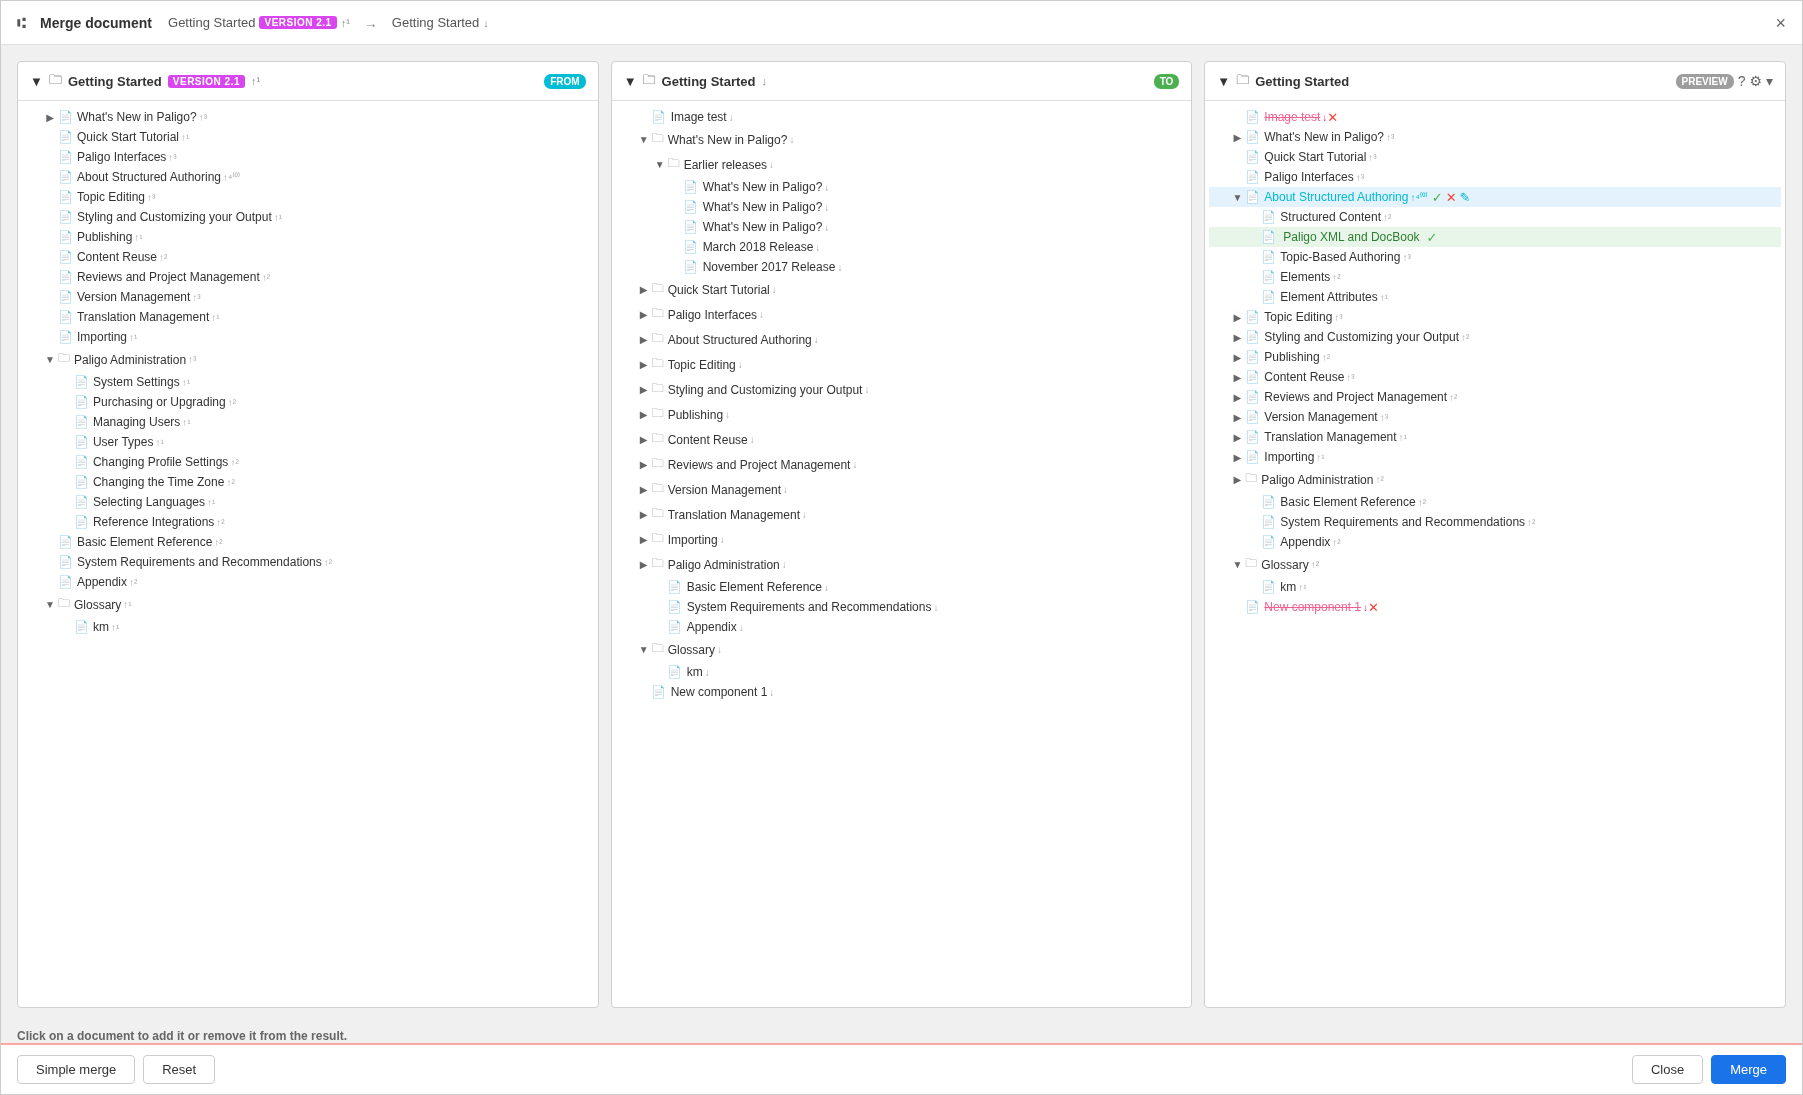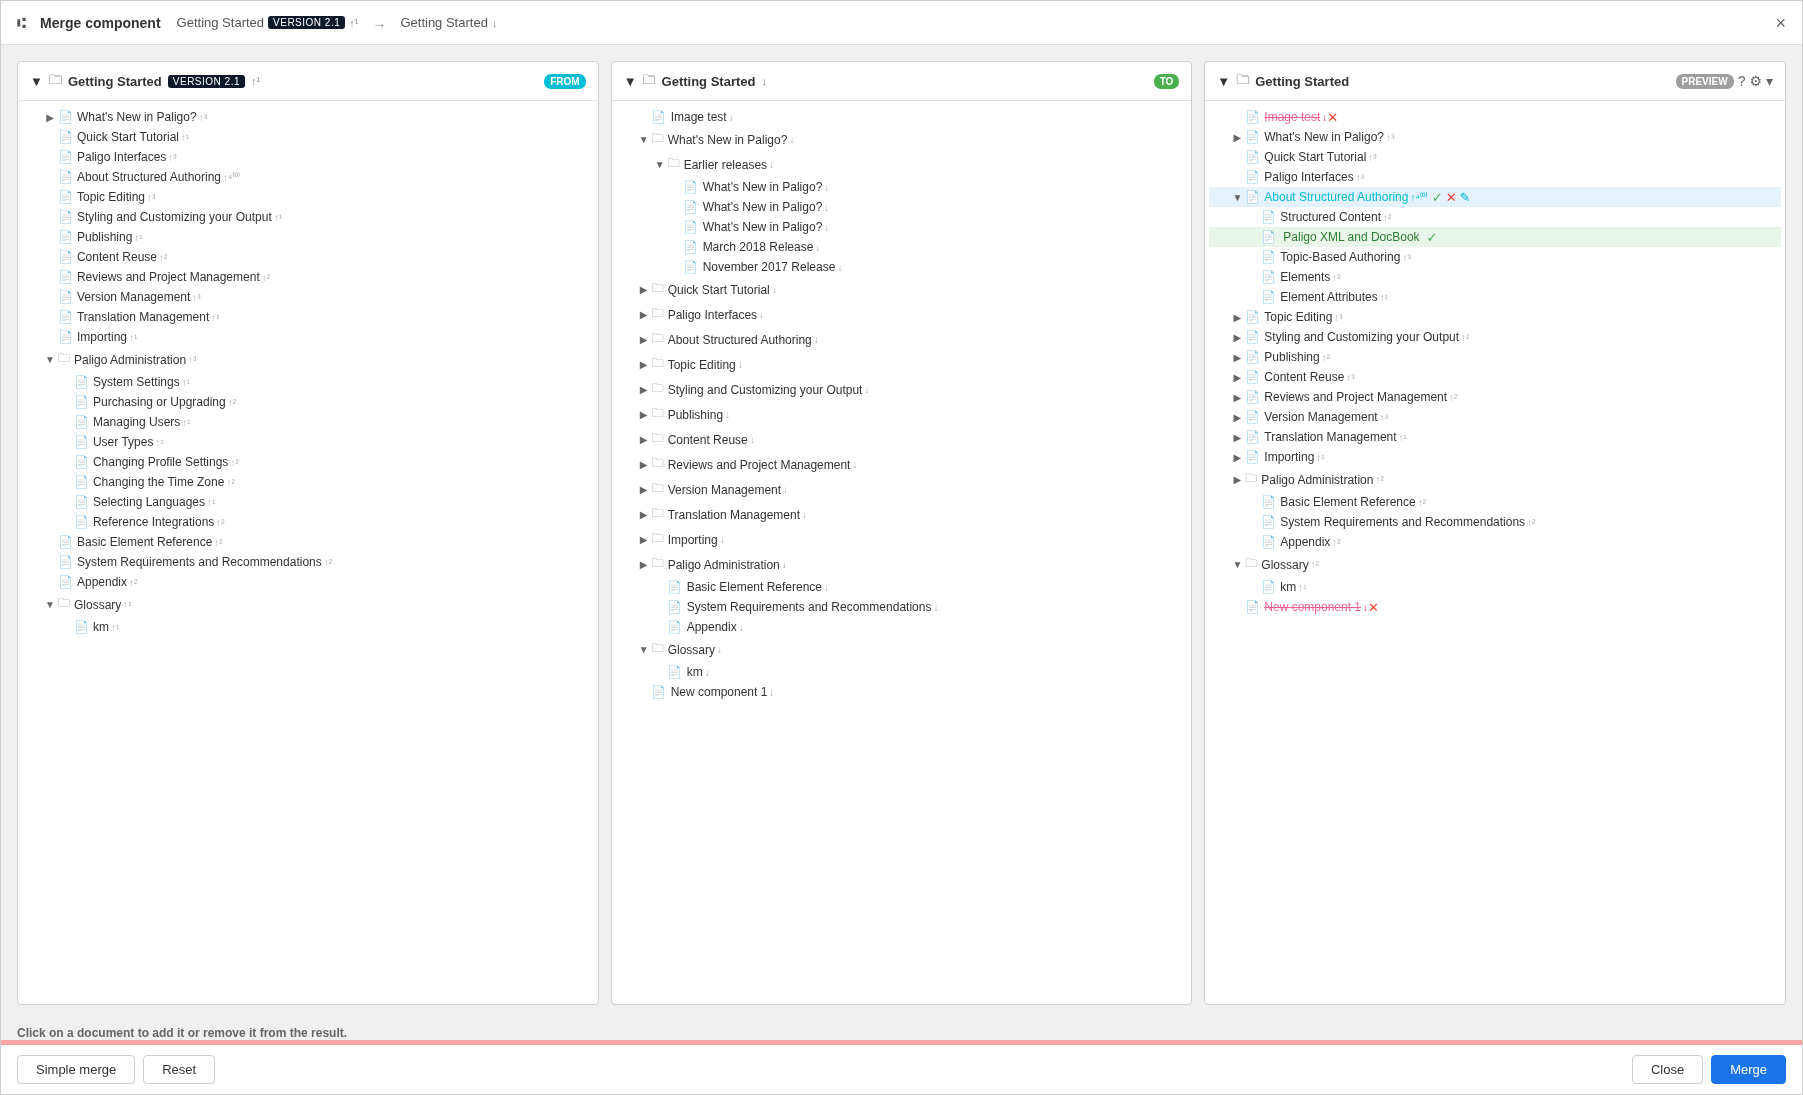--- a/index.html
+++ b/index.html
@@ -4,21 +4,21 @@
   <style>
     * { box-sizing: border-box; margin: 0; padding: 0; }
     body { font-family: -apple-system, BlinkMacSystemFont, 'Segoe UI', Arial, sans-serif; font-size: 13px; color: #333; background: #f5f5f5; height: 1095px; overflow: hidden; }
 
     .dialog-overlay { background: #fff; width: 1803px; height: 1095px; display: flex; flex-direction: column; border: 1px solid #ccc; box-shadow: 0 4px 24px rgba(0,0,0,0.18); }
 
     .dialog-header { display: flex; align-items: center; padding: 10px 16px; border-bottom: 1px solid #e0e0e0; background: #fff; gap: 10px; height: 44px; }
     .dialog-header .merge-icon { color: #555; font-size: 15px; margin-right: 4px; }
     .dialog-header .title { font-weight: 600; font-size: 14px; margin-right: 6px; }
     .breadcrumb-item { font-size: 13px; color: #555; display: flex; align-items: center; gap: 4px; }
-    .version-badge { background: #0f172a; color: #fff; font-size: 10px; font-weight: 400; padding: 1px 5px; border-radius: 3px; letter-spacing: 0.5px; }
+    .version-badge { background: #d946ef; color: #fff; font-size: 10px; font-weight: 700; padding: 1px 5px; border-radius: 3px; letter-spacing: 0.5px; }
     .v-badge { color: #888; font-size: 11px; }
     .arrow { color: #888; font-size: 14px; margin: 0 4px; }
     .close-btn { margin-left: auto; background: none; border: none; font-size: 18px; cursor: pointer; color: #666; line-height: 1; }
 
     .dialog-body { display: flex; flex: 1; overflow: hidden; gap: 0; padding: 16px; gap: 12px; background: #f0f0f0; }
 
     .panel { background: #fff; border: 1px solid #d0d0d0; border-radius: 4px; flex: 1; display: flex; flex-direction: column; overflow: hidden; min-width: 0; }
     .panel-header { display: flex; align-items: center; padding: 8px 12px; border-bottom: 1px solid #e0e0e0; gap: 6px; }
     .panel-title { font-size: 13px; font-weight: 600; color: #333; }
     .panel-badge { font-size: 10px; font-weight: 700; padding: 2px 6px; border-radius: 7px; color: #fff; }
@@ -41,37 +41,37 @@
     .indent-1 { padding-left: 20px; }
     .indent-2 { padding-left: 36px; }
     .indent-3 { padding-left: 52px; }
 
     .action-icons { display: flex; align-items: center; gap: 3px; margin-left: 4px; }
     .action-icon { font-size: 13px; cursor: pointer; }
     .action-icon.green { color: #4caf50; }
     .action-icon.red { color: #f44336; }
     .action-icon.cyan { color: #00bcd4; }
 
-    .dialog-footer { padding: 10px 16px; border-top: 5px solid #fca5a5; background: #fff; display: flex; align-items: center; gap: 8px; }
+    .dialog-footer { padding: 10px 16px; border-top: 2px solid #fca5a5; background: #fff; display: flex; align-items: center; gap: 8px; }
     .hint-text { font-size: 12px; color: #666; flex: 1; margin-top: 0; }
     .btn { padding: 6px 18px; border-radius: 4px; border: 1px solid #ccc; font-size: 13px; cursor: pointer; background: #fff; color: #333; }
     .btn.primary { background: #1a73e8; color: #fff; border-color: #1a73e8; }
     .footer-right { display: flex; gap: 8px; }
 
     .settings-icons { display: flex; align-items: center; gap: 4px; margin-left: auto; }
     .settings-icon { color: #666; font-size: 14px; cursor: pointer; }
   </style>
 </head>
 <body>
 
 <div class="dialog-overlay">
 
   <div class="dialog-header">
     <span class="merge-icon">⑆</span>
-    <span class="title">Merge component</span>
+    <span class="title">Merge document</span>
     <span class="breadcrumb-item">
       <span>Getting Started</span>
       <span class="version-badge">VERSION 2.1</span>
       <span class="v-badge">↑¹</span>
     </span>
     <span class="arrow">→</span>
     <span class="breadcrumb-item">
       <span>Getting Started</span>
       <span class="v-badge">↓</span>
     </span>

